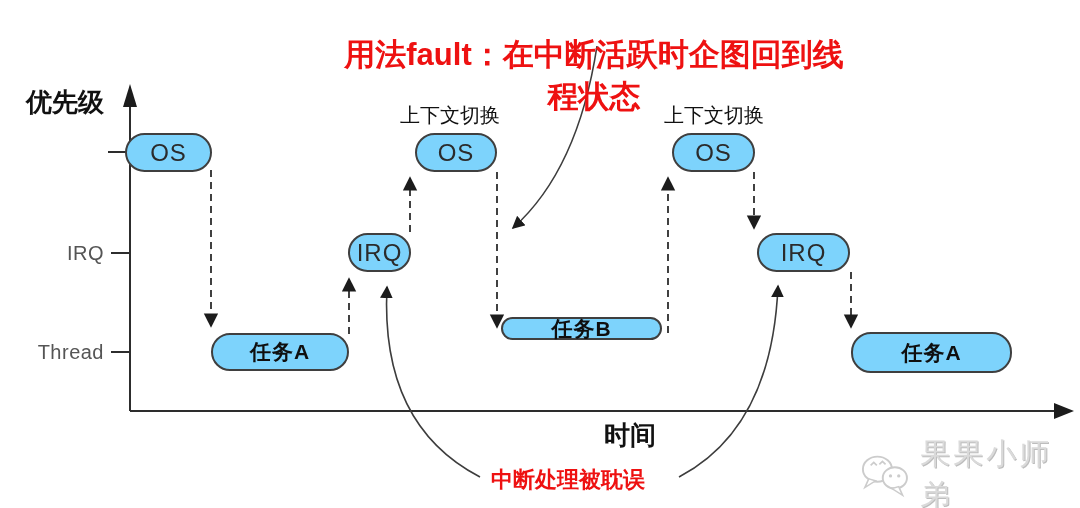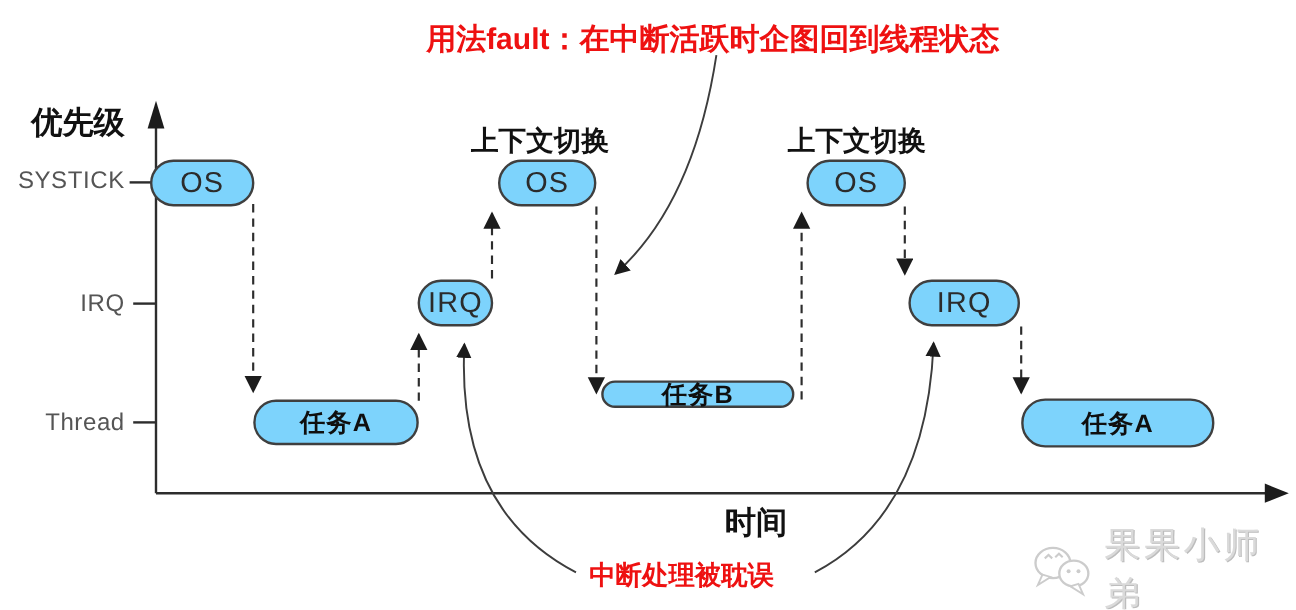--- a/index.html
+++ b/index.html
@@ -17,24 +17,24 @@
   .node .lbl-sys { font-size:24px; color:#2b2b2b; letter-spacing:1px; }
   .node .lbl-task { font-size:21px; font-weight:bold; color:#0f0f0f; letter-spacing:1px; }
 
   .ytick {
     position:absolute; left:0; width:104px; text-align:right;
     font-size:20px; color:#555; letter-spacing:0.5px;
   }
   .axis-label { position:absolute; font-size:26px; font-weight:bold; color:#111; }
   .ctx-label {
     position:absolute; width:116px; text-align:center;
-    font-size:23px; font-weight:bold; color:#111;
+    font-size:20px; font-weight:normal; color:#111;
   }
   .red-note { position:absolute; font-weight:bold; color:#ee1111; }
-  .red-note.top { left:344px; top:16px; width:500px; text-align:center; font-size:25px; }
+  .red-note.top { left:344px; top:34px; width:500px; text-align:center; font-size:31px; }
   .red-note.bottom { left:491px; top:465px; font-size:22px; }
 
   .watermark {
     position:absolute; left:860px; top:434px;
     display:flex; align-items:center; gap:8px;
   }
   .watermark .wm-text {
     font-size:30px; color:#dadada; letter-spacing:3px;
     text-shadow:1px 1px 0 #bdbdbd, -1px -1px 0 #ffffff;
   }
@@ -68,21 +68,20 @@
     <line x1="754" y1="172" x2="754" y2="228" stroke="#2d2d2d" stroke-width="1.8" stroke-dasharray="7 5" marker-end="url(#arr)"></line>
     <line x1="851" y1="272" x2="851" y2="327" stroke="#2d2d2d" stroke-width="1.8" stroke-dasharray="7 5" marker-end="url(#arr)"></line>
 
     <path d="M 597 46 Q 578 170 513 228" fill="none" stroke="#3d3d3d" stroke-width="1.6" marker-end="url(#arr)"></path>
     <path d="M 480 477 Q 380 425 387 287" fill="none" stroke="#3d3d3d" stroke-width="1.6" marker-end="url(#arr)"></path>
     <path d="M 679 477 Q 772 428 778 286" fill="none" stroke="#3d3d3d" stroke-width="1.6" marker-end="url(#arr)"></path>
   </svg>
 
   <div class="axis-label" style="left:26px; top:85px;">优先级</div>
   <div class="axis-label" style="left:560px; top:418px;margin-left:44px;">时间</div>
-  <div class="ytick" style="top:140px;">SYSTICK</div>
   <div class="ytick" style="top:242px;">IRQ</div>
   <div class="ytick" style="top:341px;">Thread</div>
 
   <div class="ctx-label" style="left:392px; top:102px;">上下文切换</div>
   <div class="ctx-label" style="left:656px; top:102px;">上下文切换</div>
 
   <div class="node" style="left:125px; top:133px; width:87px; height:39px;">
     <span class="lbl-sys">OS</span>
   </div>
   <div class="node" style="left:211px; top:333px; width:138px; height:38px;">

